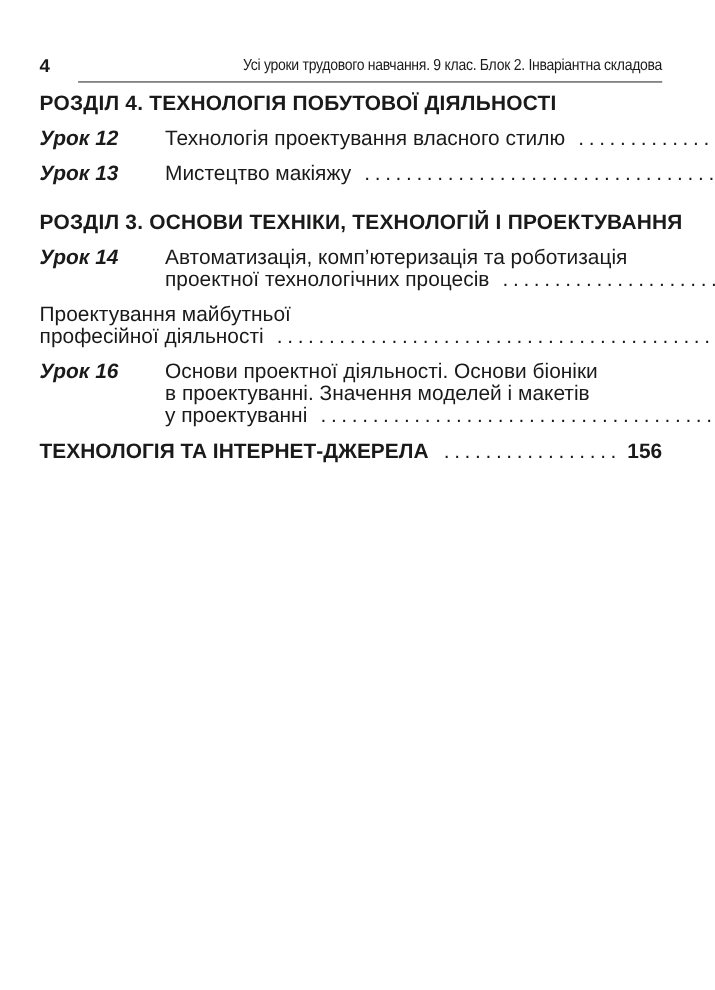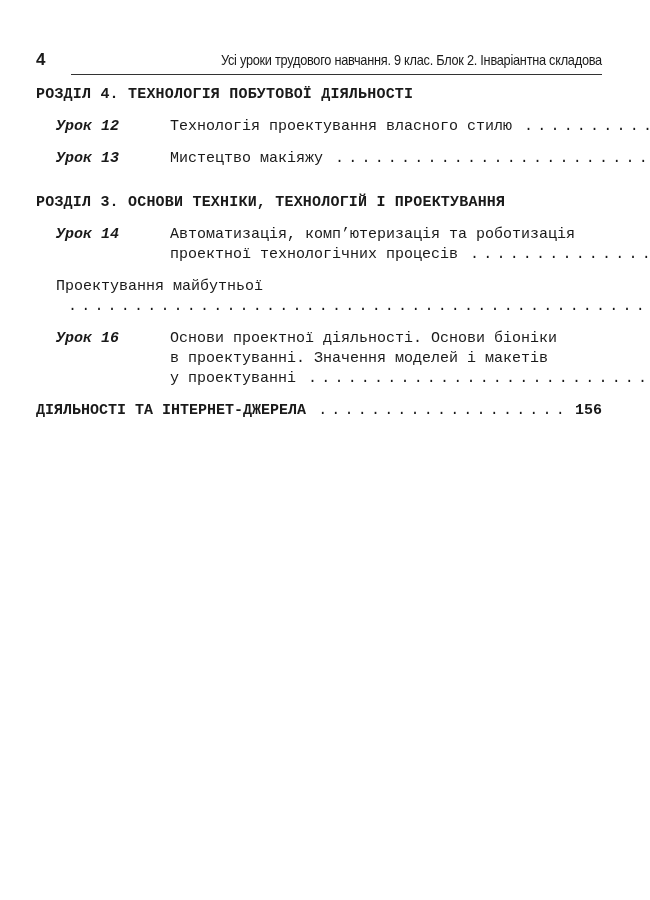--- a/index.html
+++ b/index.html
@@ -2,23 +2,23 @@
 <html><head>
 <meta charset="utf-8">
 <style>
   html, body { margin: 0; padding: 0; background: #ffffff; }
   body { width: 650px; height: 900px; position: relative; overflow: hidden; color: #1a1a1a; }
   .header { position: absolute; left: 36px; top: 50px; width: 566px; height: 26px; }
   .page-num { position: absolute; left: 0; top: 0; font-family: "Liberation Sans", sans-serif; font-size: 17px; font-weight: bold; line-height: 20px; }
   .running-title { position: absolute; right: 0; top: 1px; font-family: "Liberation Sans", sans-serif; font-size: 14.5px; line-height: 18px; letter-spacing: -0.3px; transform: scaleX(0.88); transform-origin: right center; white-space: nowrap; }
   .header-rule { position: absolute; left: 35px; right: 0; top: 24px; height: 1px; background: #333; }
 
-  .toc { position: absolute; left: 36px; top: 85px; width: 566px; font-family: Liberation Mono, monospace; font-size: 15px; }
+  .toc { position: absolute; left: 36px; top: 85px; width: 566px; font-family: Liberation Sans, sans-serif; font-size: 19px; }
   .section-title { font-weight: bold; letter-spacing: 0.2px; line-height: 20px; margin-bottom: 12px; white-space: nowrap; }
-  .entry { display: flex; margin-bottom: 12px; margin-left: 20px; }
+  .entry { display: flex; margin-bottom: 12px; }
   .lesson-label { width: 114px; flex: none; font-style: italic; font-weight: bold; line-height: 20px; }
   .entry-body { flex: 1; }
   .line { line-height: 20px; white-space: nowrap; }
   .last-line { display: flex; align-items: baseline; line-height: 20px; }
   .last-line .text { white-space: nowrap; flex: none; }
   .dots { flex: 1; overflow: hidden; white-space: nowrap; margin: 0 6px 0 12px; letter-spacing: 4.2px; text-align: right; direction: rtl; }
   .page-ref { flex: none; font-weight: bold; min-width: 24px; text-align: left; }
   .gap-section { height: 12px; }
   .literature { display: flex; align-items: baseline; font-weight: bold; line-height: 20px; margin-top: 8px; }
   .literature .text { flex: none; white-space: nowrap; }
@@ -72,37 +72,38 @@
         <span class="dots">................................................................................</span>
 
       </div>
     </div>
   </div>
 
   <div class="entry">
     <div class="entry-body">
       <div class="line">Проектування майбутньої</div>
       <div class="last-line">
+        <span class="text">професійної діяльності</span>
         <span class="dots">................................................................................</span>
 
       </div>
     </div>
   </div>
 
   <div class="entry">
     <div class="lesson-label">Урок 16</div>
     <div class="entry-body">
       <div class="line">Основи проектної діяльності. Основи біоніки</div>
       <div class="line">в проектуванні. Значення моделей і макетів</div>
       <div class="last-line">
         <span class="text">у проектуванні</span>
         <span class="dots">................................................................................</span>
 
       </div>
     </div>
   </div>
 
   <div class="literature">
-    <span class="text">ДІЯЛЬНОСТІ ТА ІНТЕРНЕТ-ДЖЕРЕЛА</span>
+    <span class="text">ТЕХНОЛОГІЯ ТА ІНТЕРНЕТ-ДЖЕРЕЛА</span>
     <span class="dots">................................................................................</span>
     <span class="page-ref">156</span>
   </div>
 </div>
 
 </body></html>

